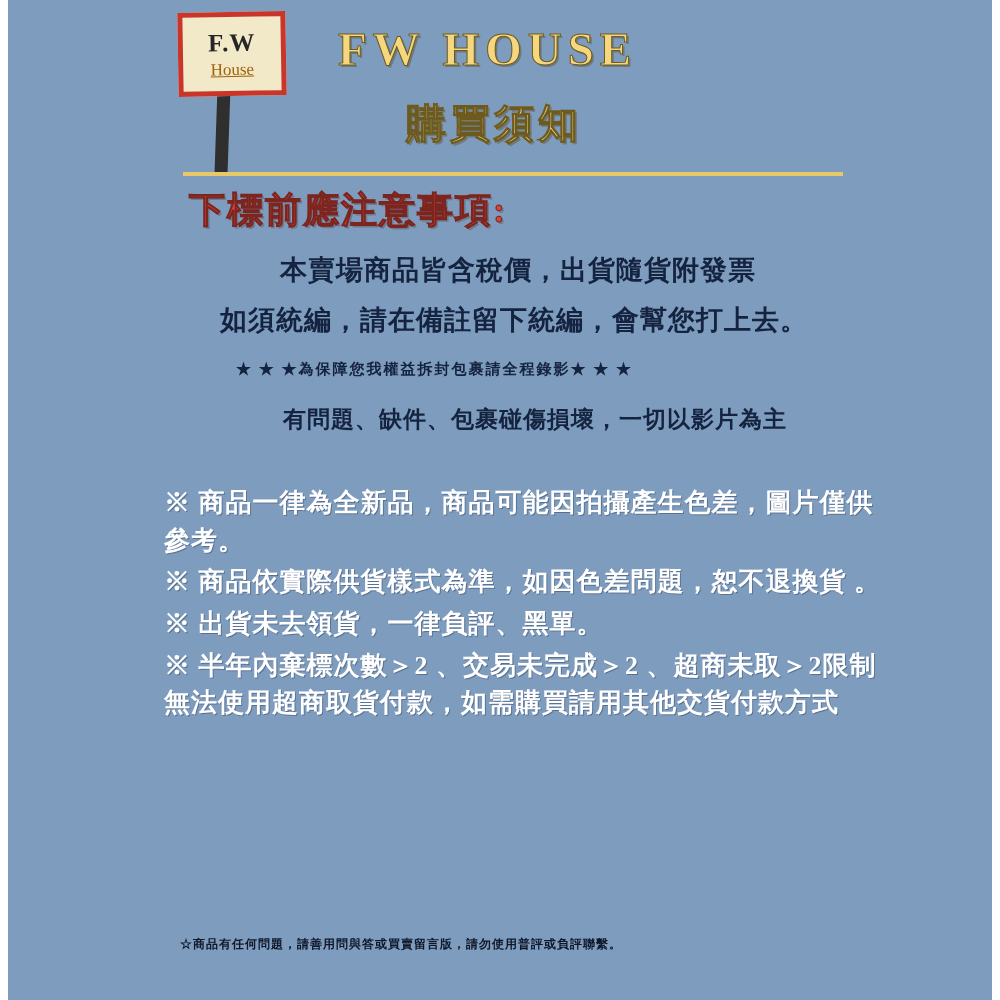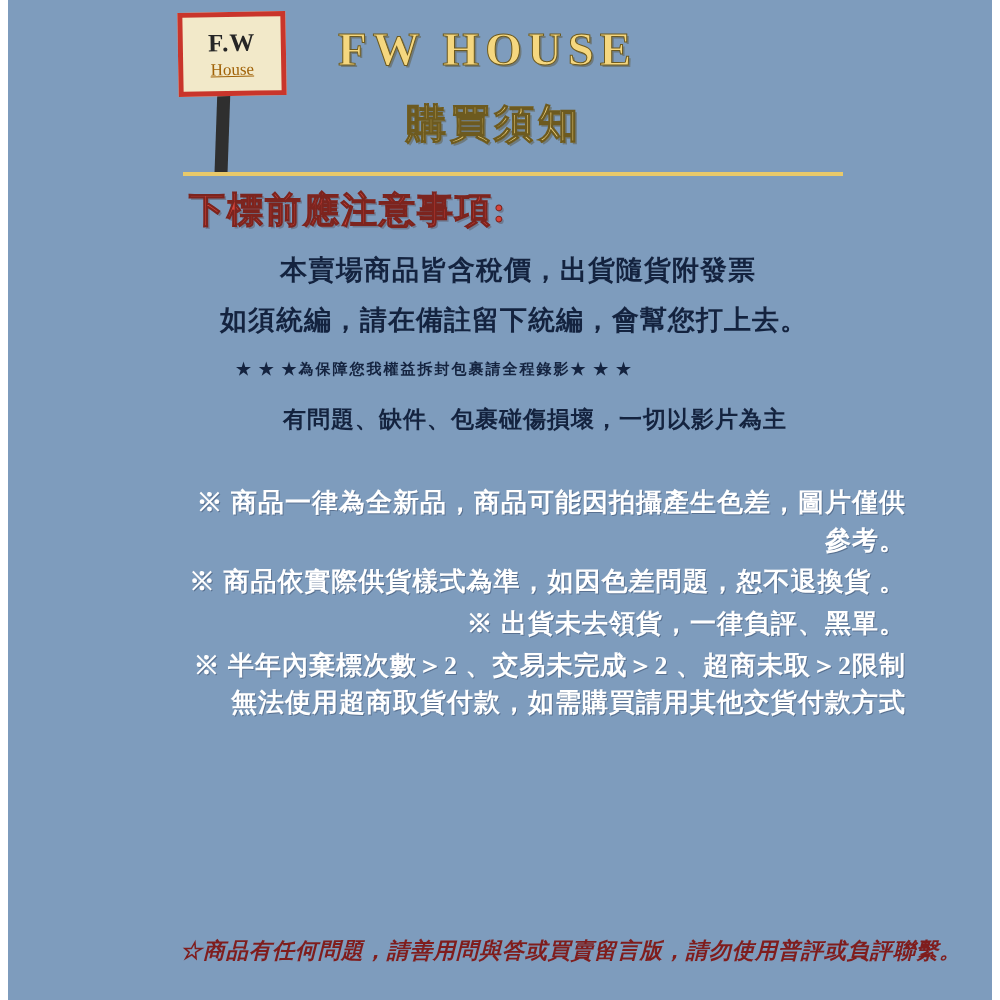--- a/index.html
+++ b/index.html
@@ -135,47 +135,45 @@
     letter-spacing: 1px;
   }
   .l-tax     { left: 272px; top: 252px; font-size: 27px; }
   .l-invoice { left: 212px; top: 302px; font-size: 27px; }
   .l-stars   { left: 228px; top: 360px; font-size: 15px; letter-spacing: 2px; }
   .l-issue   { left: 262px; top: 404px; font-size: 23px; margin-left: 13px; }
 
   
   .bullets {
     position: absolute;
-    left: 178px;
+    left: 156px;
     top: 484px;
     width: 720px;
-    text-align: right;
   }
   .bullet {
     font-family: "Liberation Serif", serif;
     font-weight: bold;
     font-size: 26px;
     line-height: 1.45;
     color: #ffffff;
     letter-spacing: 1px;
     margin-bottom: 4px;
     text-shadow: 1px 1px 0 rgba(20,35,63,0.35);
   }
 
   
   .footer-note {
     position: absolute;
     left: 172px;
     top: 936px;
     font-family: "Liberation Serif", serif;
     font-weight: bold;
-    font-size: 22px;
-    color: #7f1d1d;
-    letter-spacing: 1px;
-    font-style: italic;
+    font-size: 12px;
+    color: #0f172a;
+    letter-spacing: 1px;
   }
 </style>
 </head>
 <body>
 
 <div class="page">
   <div class="canvas">
 
     <div class="logo-wrap">
       <div class="logo-post"></div>

